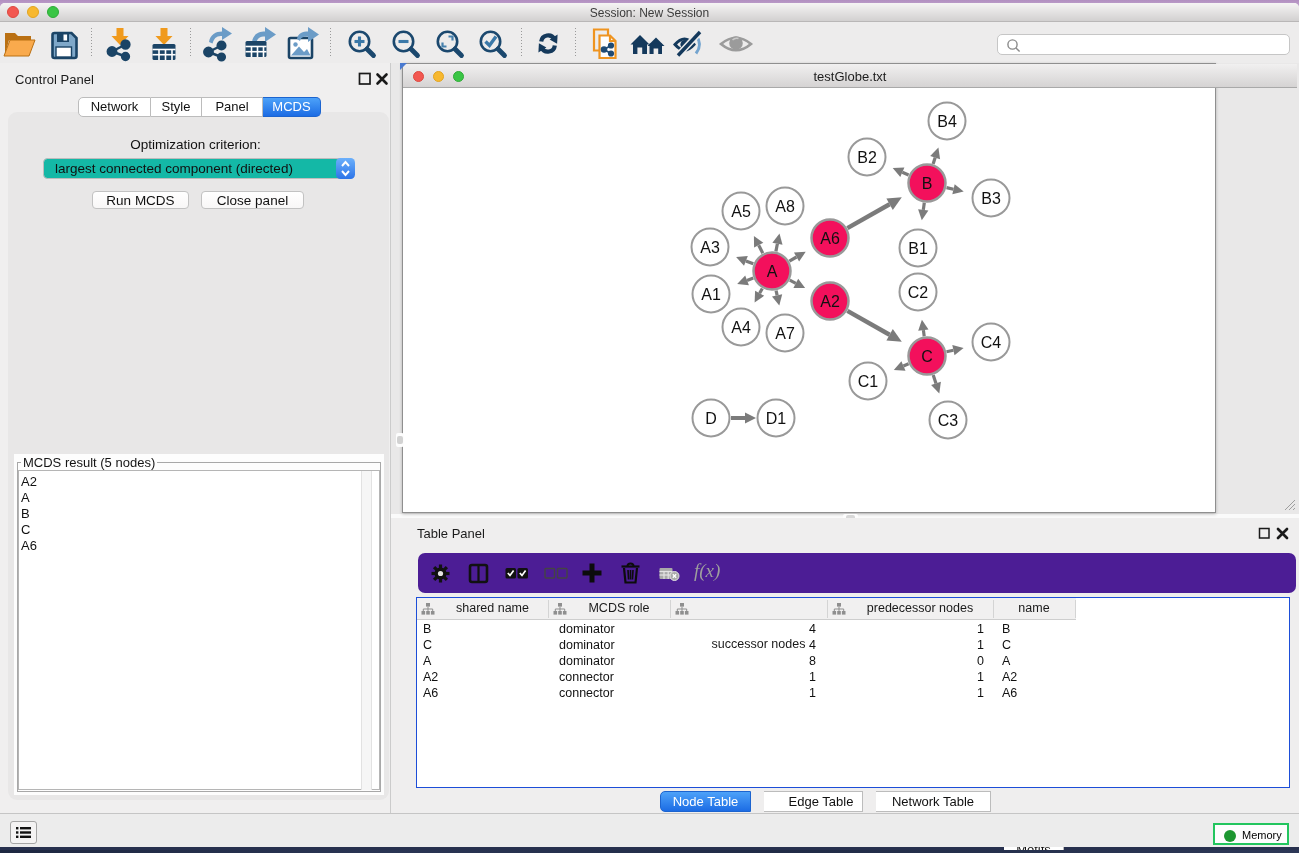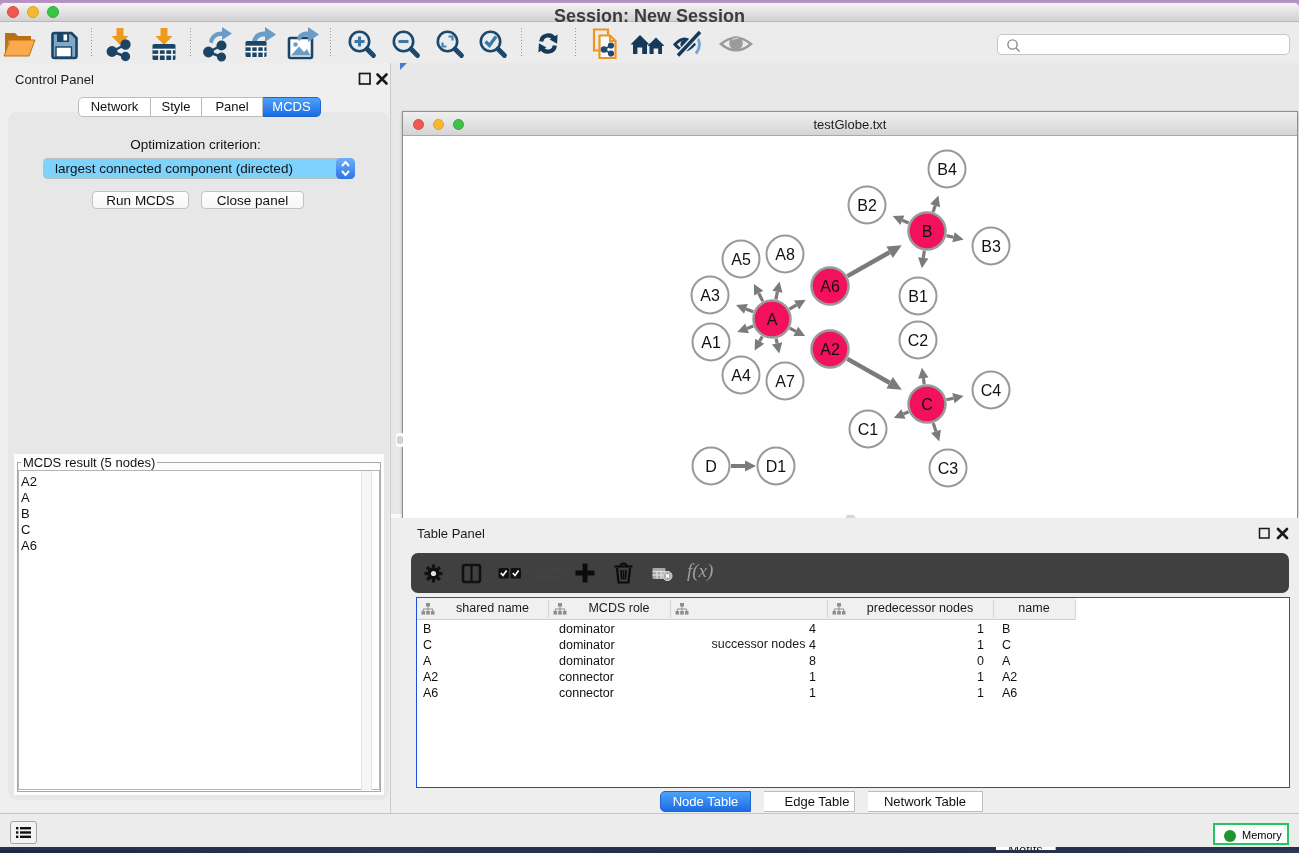--- a/index.html
+++ b/index.html
@@ -8,47 +8,47 @@
          background:#27304e; }
   .abs { position:absolute; }
   .deskTop { left:0; top:0; width:1299px; height:12px;
      background:linear-gradient(180deg,#b18fc0,#d0b3da); }
   .mainwin { left:0; top:3px; width:1299px; height:844px; background:#efeeee;
      border-radius:5px 5px 0 0; }
   .titlebar { left:0; top:0; width:1299px; height:19px;
      background:linear-gradient(180deg,#f5f4f4,#d2d0d0);
      border-bottom:1px solid #b9b7b7; border-radius:5px 5px 0 0; }
   .tl { border-radius:50%; width:12px; height:12px; top:3px; }
-  .title { width:100%; text-align:center; top:3px; font-size:18px; color:#3c3c3c;font-weight:bold; }
+  .title { width:100%; text-align:center; top:3px; font-size:12px; color:#3c3c3c; }
   .toolbar { left:0; top:19px; width:1299px; height:41px; background:#edecec; }
   .tsep { top:6px; width:1px; height:30px;
      background-image:linear-gradient(#9a9a9a 33%, rgba(0,0,0,0) 0%);
      background-size:1px 3px; }
   .sbox { left:997px; top:12px; width:293px; height:21px; background:#fff;
      border:1px solid #c6c6c6; border-radius:5px; }
   .cpanel { left:0; top:60px; width:391px; height:750px; background:#f0efef;
      border-right:1px solid #cbcbcb; }
   .ptitle { font-size:13px; color:#1c1c1c; }
   .pbox { left:8px; top:49px; width:381px; height:688px; background:#e8e7e7; border-radius:9px; }
   .tabs { display:flex; font-size:13px; }
   .tabs div { background:#fff; border:1px solid #bcbcbc; border-left:none; color:#111;
      text-align:center; line-height:18px; height:20px; }
   .tabs div:first-child { border-left:1px solid #bcbcbc; border-radius:5px 0 0 5px; }
   .tabs div:last-child { border-radius:0 5px 5px 0; }
   .tabs div.sel { background:linear-gradient(180deg,#4da2f9,#1c6ce4); color:#fff;
      border-color:#1c64cf; }
   .btn { background:linear-gradient(180deg,#ffffff,#f8f7f7); border:1px solid #c2c2c2;
      border-radius:4px; font-size:13.5px; color:#111; text-align:center; }
   .mdi { left:391px; top:60px; width:908px; height:750px; background:#e9e8e8; }
-  .iwin { left:11px; top:0px; width:896px; height:450px; background:#fff;
-     border:1px solid #8f8f8f; box-shadow:0 1px 3px rgba(0,0,0,0.25);margin-top:48px; }
+  .iwin { left:11px; top:0px; width:814px; height:450px; background:#fff;
+     border:1px solid #8f8f8f; box-shadow:0 1px 3px rgba(0,0,0,0.25); }
   .iwtitle { left:0; top:0; width:894px; height:24px;
      background:linear-gradient(180deg,#f1f0f0,#d5d3d3); border-bottom:1px solid #a9a9a9; }
   .tpanel { left:391px; top:515px; width:908px; height:295px; background:#efeeee; }
-  .ttoolbox { left:20px; top:35px; width:878px; height:40px; background:#404040; border-radius:7px; }
+  .ttoolbox { left:27px; top:35px; width:878px; height:40px; background:#4c1d95; border-radius:7px; }
   .ttable { left:25px; top:79px; width:874px; height:191px; background:#fff; border:1px solid #1d4ed8; }
   .thead { left:0; top:0; width:659px; height:22px; background:#f1f0f0; border-bottom:1px solid #cecece;
      font-size:12.5px; color:#1a1a1a; }
   .hsep { top:2px; width:1px; height:18px; background:#d4d4d4; }
   .trow { font-size:12.5px; color:#111; height:16px; line-height:16px; }
   .btabs { display:flex; font-size:13px; position:absolute; }
   .btabs div { background:#fff; border:1px solid #bcbcbc; border-left:none; color:#111;
      text-align:center; line-height:19px; height:21px; }
   .btabs div:first-child { border-left:1px solid #bcbcbc; border-radius:5px 0 0 5px; }
   .btabs div:last-child { border-radius:0 5px 5px 0; }
@@ -222,21 +222,21 @@
     <path d="M2.5 2.5 L11.5 11.5 M11.5 2.5 L2.5 11.5" stroke="#1a1a1a" stroke-width="2.6" stroke-linecap="round"></path>
   </svg>
   <div class="abs pbox"></div>
   <div class="abs tabs" style="left:78px;top:34px;">
     <div style="width:73px;">Network</div>
     <div style="width:51px;">Style</div>
     <div style="width:61px;">Panel</div>
     <div class="sel" style="width:58px;">MCDS</div>
   </div>
   <div class="abs" style="left:0;top:74px;width:391px;text-align:center;font-size:13.5px;color:#111;">Optimization criterion:</div>
-  <div class="abs" style="left:43px;top:95px;width:311px;height:21px;background:#7dd3fc;border:1px solid #bdbdbd;border-radius:4.5px;">
+  <div class="abs" style="left:43px;top:95px;width:311px;height:21px;background:#14b8a6;border:1px solid #bdbdbd;border-radius:4.5px;">
     <div class="abs" style="left:11px;top:2px;font-size:13.5px;color:#111;">largest connected component (directed)</div>
     <div class="abs" style="left:292px;top:-1px;width:19px;height:21px;border-radius:4.5px;background:linear-gradient(180deg,#6cb0fb,#2c74e8);">
       <svg width="19" height="21" viewBox="0 0 19 21">
         <path d="M6 8 L9.5 4 L13 8" fill="none" stroke="#fff" stroke-width="1.9"></path>
         <path d="M6 13 L9.5 17 L13 13" fill="none" stroke="#fff" stroke-width="1.9"></path>
       </svg>
     </div>
   </div>
   <div class="abs btn" style="left:92px;top:128px;width:97px;height:18px;line-height:17px;">Run MCDS</div>
   <div class="abs btn" style="left:201px;top:128px;width:103px;height:18px;line-height:17px;">Close panel</div>
@@ -524,21 +524,21 @@
 <div class="abs trow" style="left:0;top:87px;width:659px;">
       <div class="abs" style="left:6px;">A6</div>
       <div class="abs" style="left:142px;">connector</div>
       <div class="abs" style="left:330px;width:69px;text-align:right;">1</div>
       <div class="abs" style="left:500px;width:67px;text-align:right;">1</div>
       <div class="abs" style="left:585px;">A6</div>
     </div>
   </div>
   <div class="btabs" style="left:269px;top:273px;gap:13px;">
     <div class="sel" style="width:91px;">Node Table</div>
-    <div style="width:91px;padding-left:16px;">Edge Table</div>
+    <div style="width:99px;padding-left:16px;">Edge Table</div>
     <div style="width:115px;">Network Table</div>
     <div style="width:60px;margin-top:48px;">Motifs</div>
   </div>
 </div>
 <div class="abs statusbar">
   <div class="abs listbtn">
     <svg width="25" height="21" viewBox="0 0 25 21">
       <g fill="#111">
         <rect x="5" y="5" width="2.4" height="2.4"></rect>
             <rect x="9" y="5" width="11" height="2.4"></rect>

